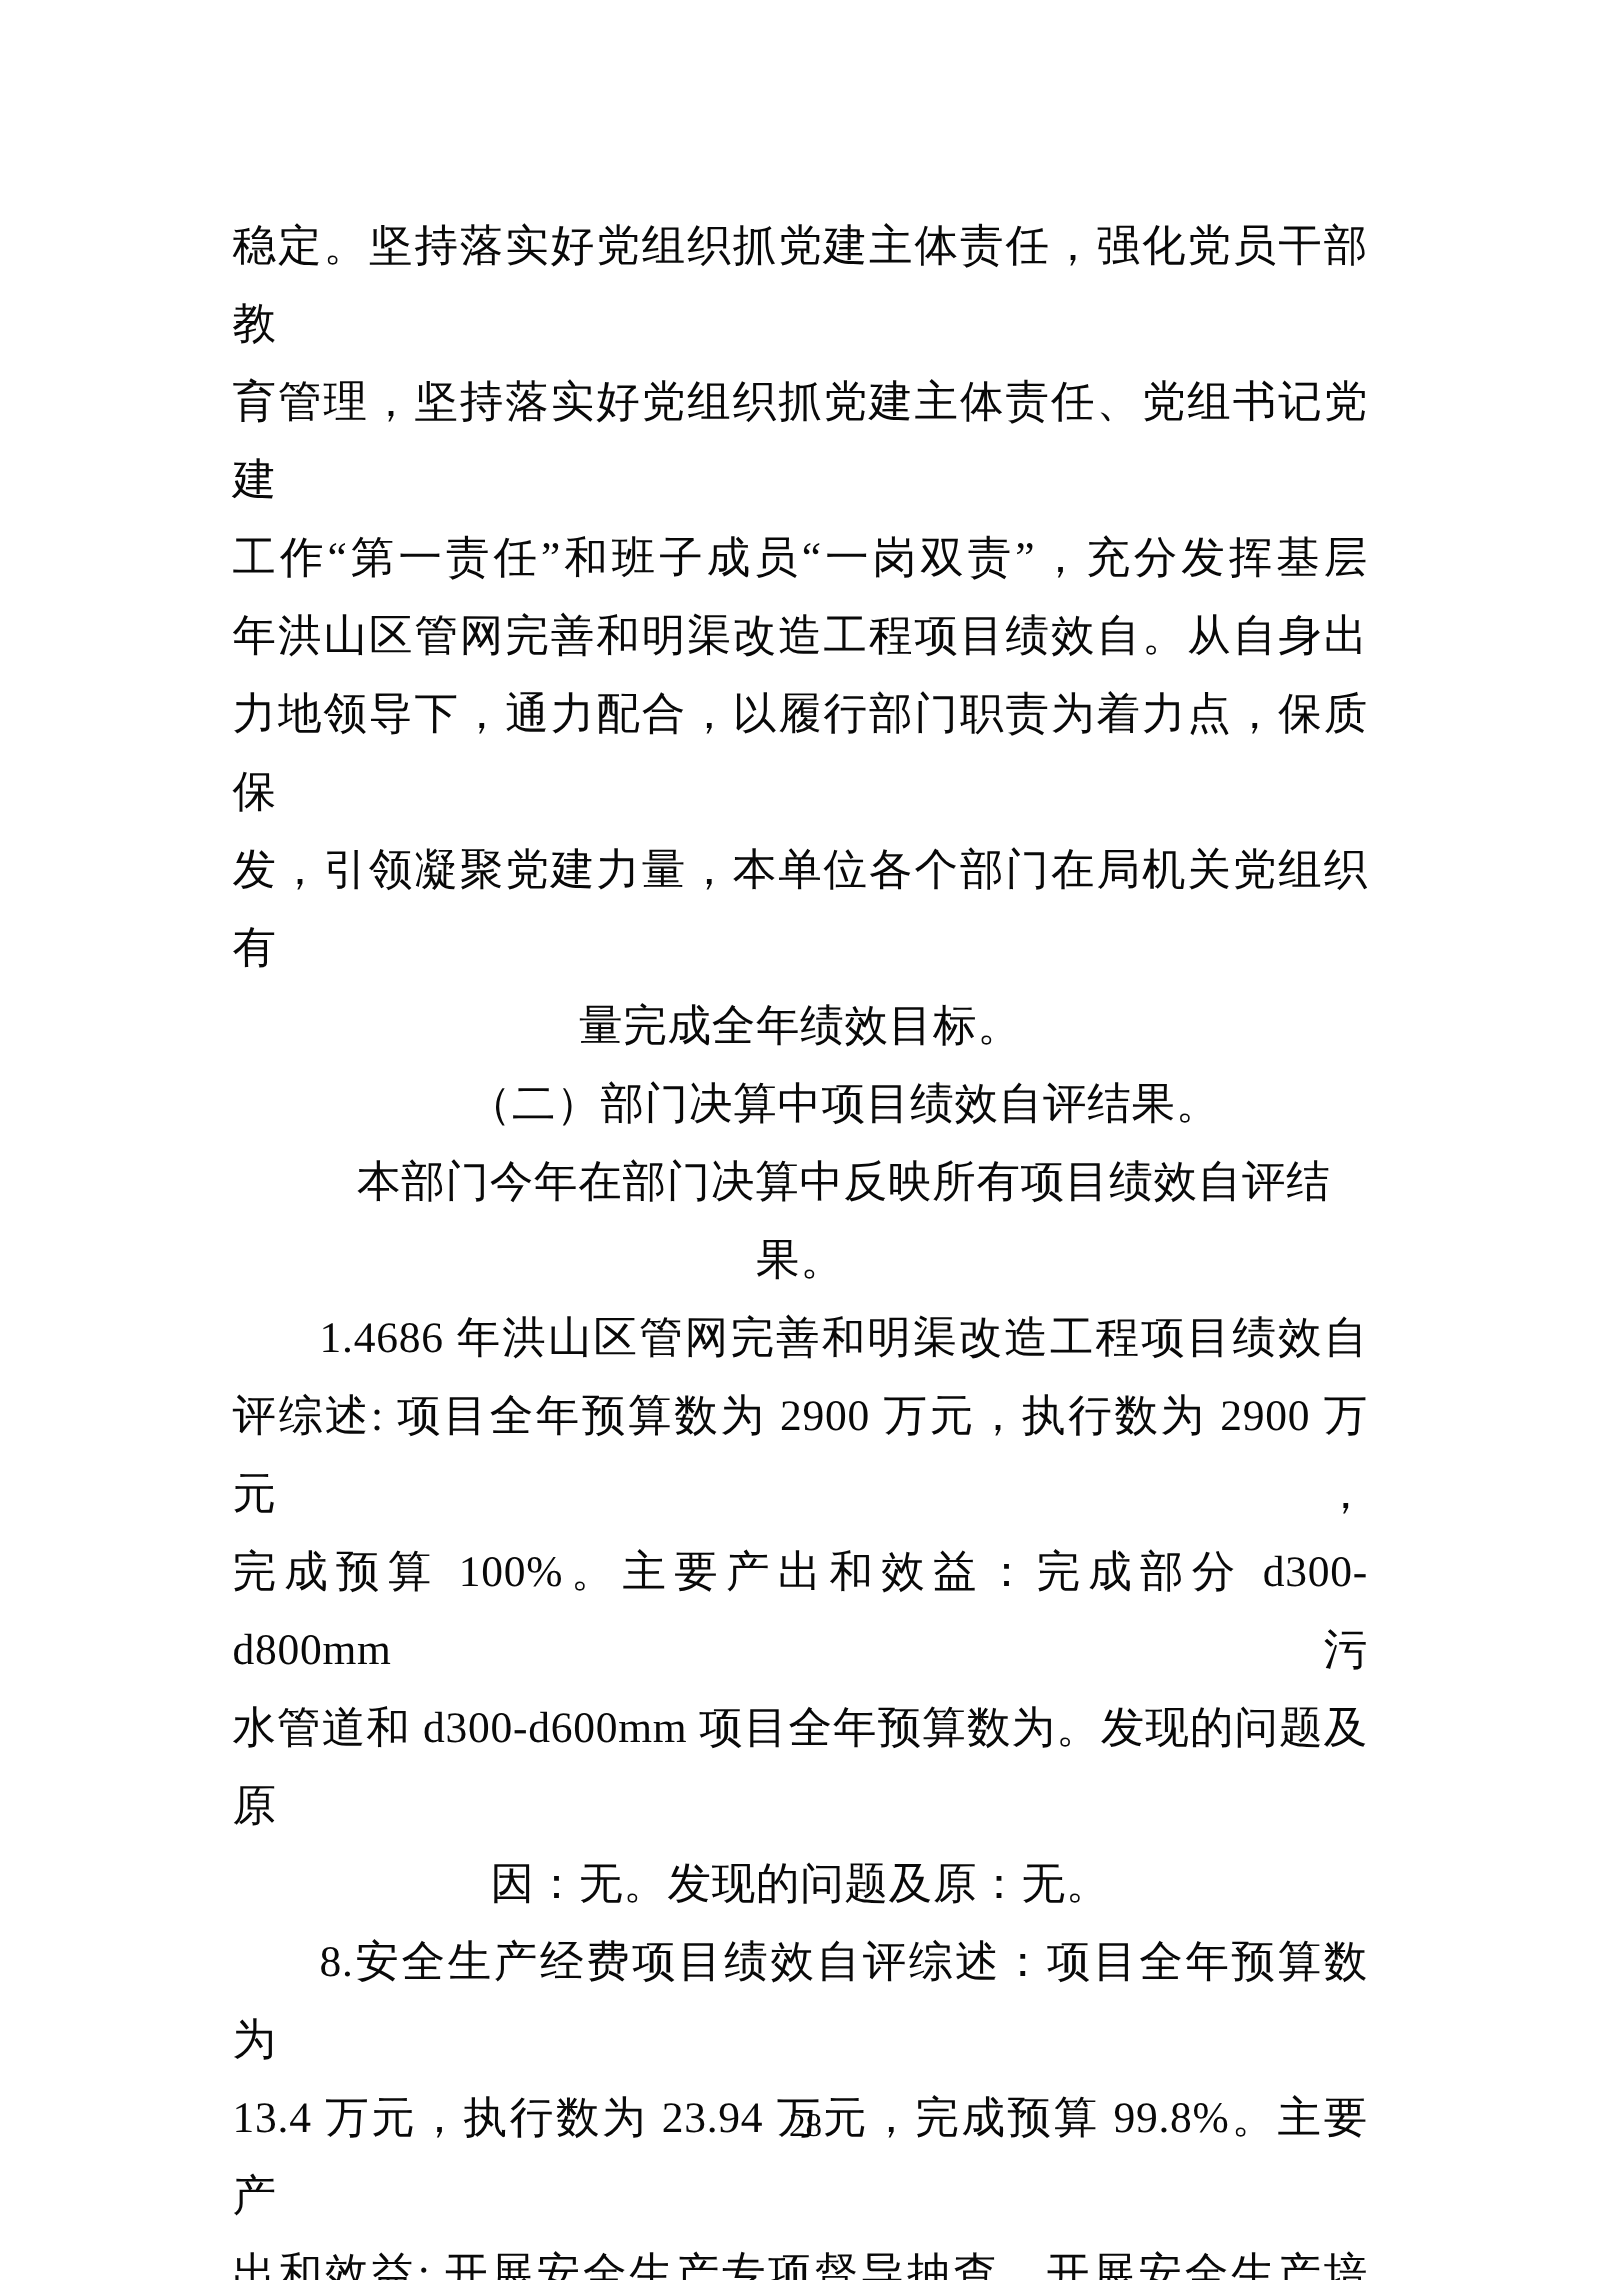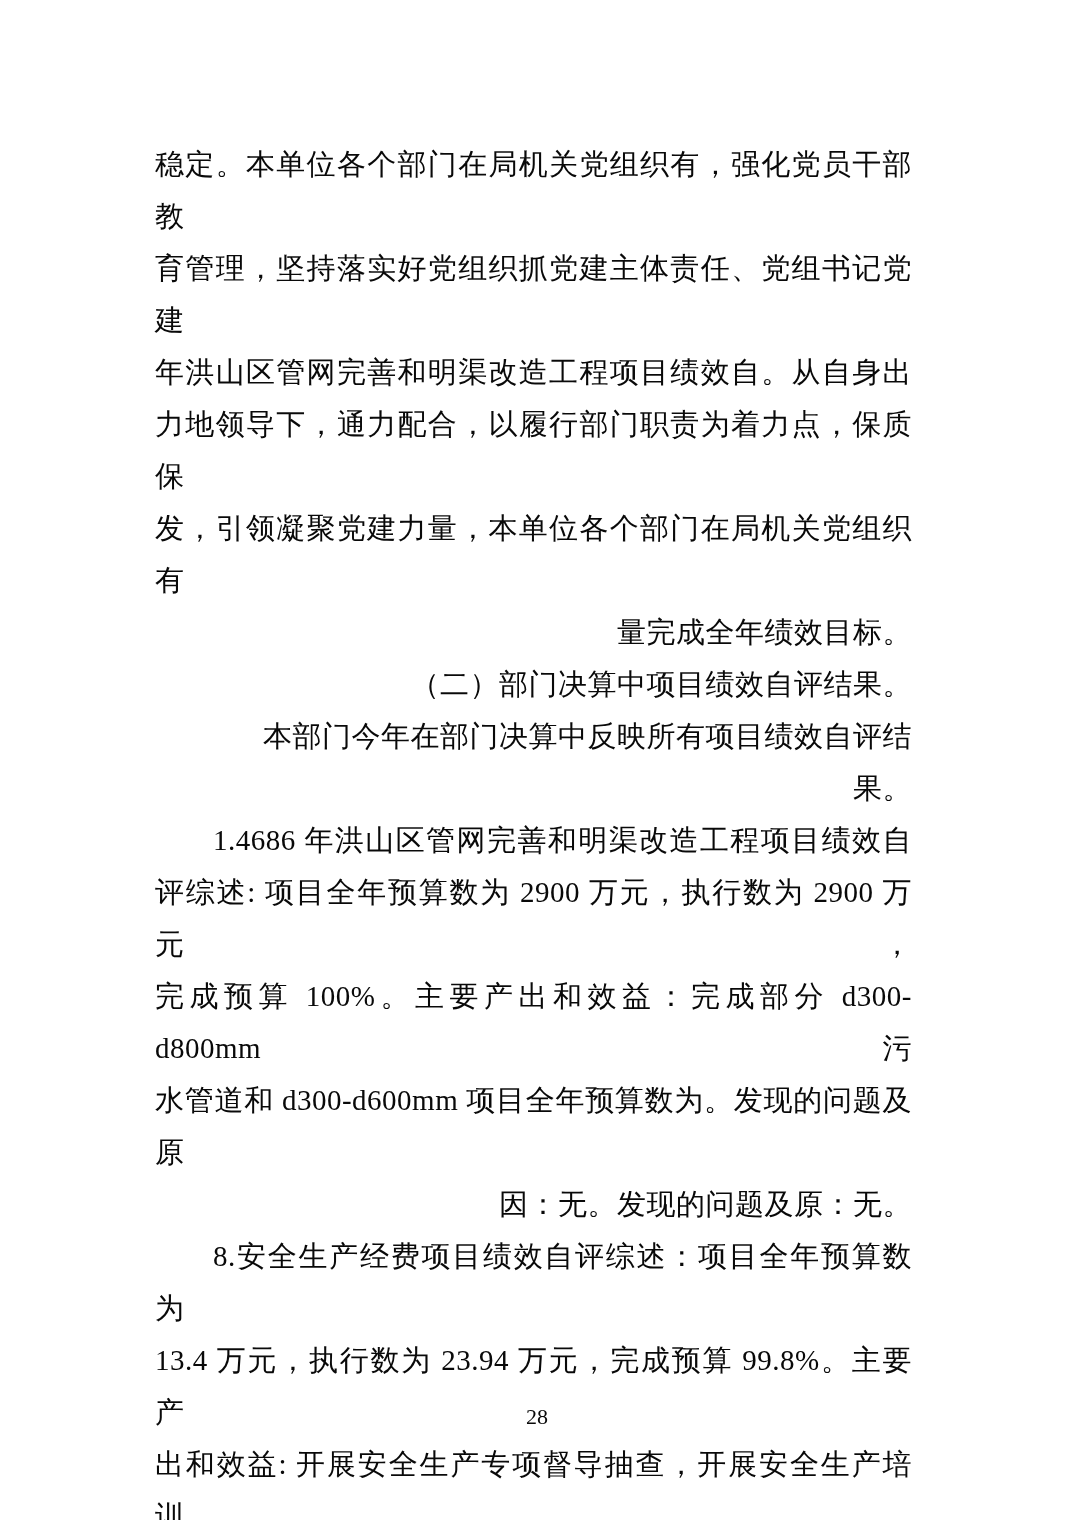--- a/index.html
+++ b/index.html
@@ -20,21 +20,21 @@
     position: absolute;
     left: 155px;
     top: 138px;
     width: 757px;
   }
   .line {
     font-size: 29px;
     line-height: 52px;
     letter-spacing: 0.5px;
     white-space: normal;
-    text-align: right;
+    text-align: center;
   }
   
   .line.jl {
     text-align: justify;
     text-align-last: justify;
   }
   
   .line.indent {
     text-indent: 58px;
     font-family: Liberation Serif, serif;
@@ -48,22 +48,23 @@
     font-size: 22px;
     line-height: 30px;
     color: #090909;
   }
 </style>
 </head>
 <body>
 
 <div class="page">
   <div class="textblock">
-    <div class="line jl">稳定。本单位各个部门在局机关党组织有，强化党员干部教</div>
+    <div class="line jl">稳定。坚持落实好党组织抓党建主体责任，强化党员干部教</div>
     <div class="line jl">育管理，坚持落实好党组织抓党建主体责任、党组书记党建</div>
+    <div class="line jl">工作“第一责任”和班子成员“一岗双责”，充分发挥基层</div>
     <div class="line jl">年洪山区管网完善和明渠改造工程项目绩效自。从自身出</div>
     <div class="line jl">力地领导下，通力配合，以履行部门职责为着力点，保质保</div>
     <div class="line jl">发，引领凝聚党建力量，本单位各个部门在局机关党组织有</div>
     <div class="line">量完成全年绩效目标。</div>
     <div class="line indent">（二）部门决算中项目绩效自评结果。</div>
     <div class="line indent">本部门今年在部门决算中反映所有项目绩效自评结果。</div>
     <div class="line jl indent">1.4686 年洪山区管网完善和明渠改造工程项目绩效自</div>
     <div class="line jl">评综述: 项目全年预算数为 2900 万元，执行数为 2900 万元，</div>
     <div class="line jl">完成预算 100%。主要产出和效益：完成部分 d300-d800mm 污</div>
     <div class="line jl">水管道和 d300-d600mm 项目全年预算数为。发现的问题及原</div>

